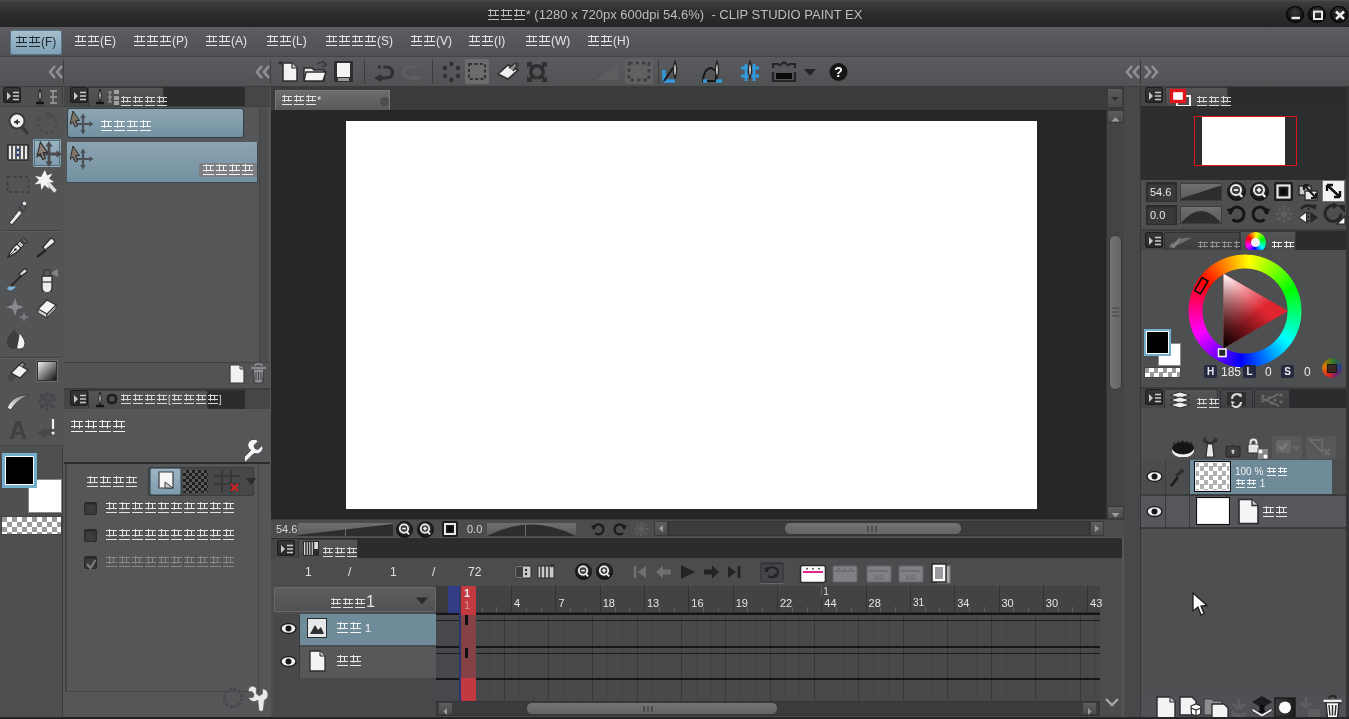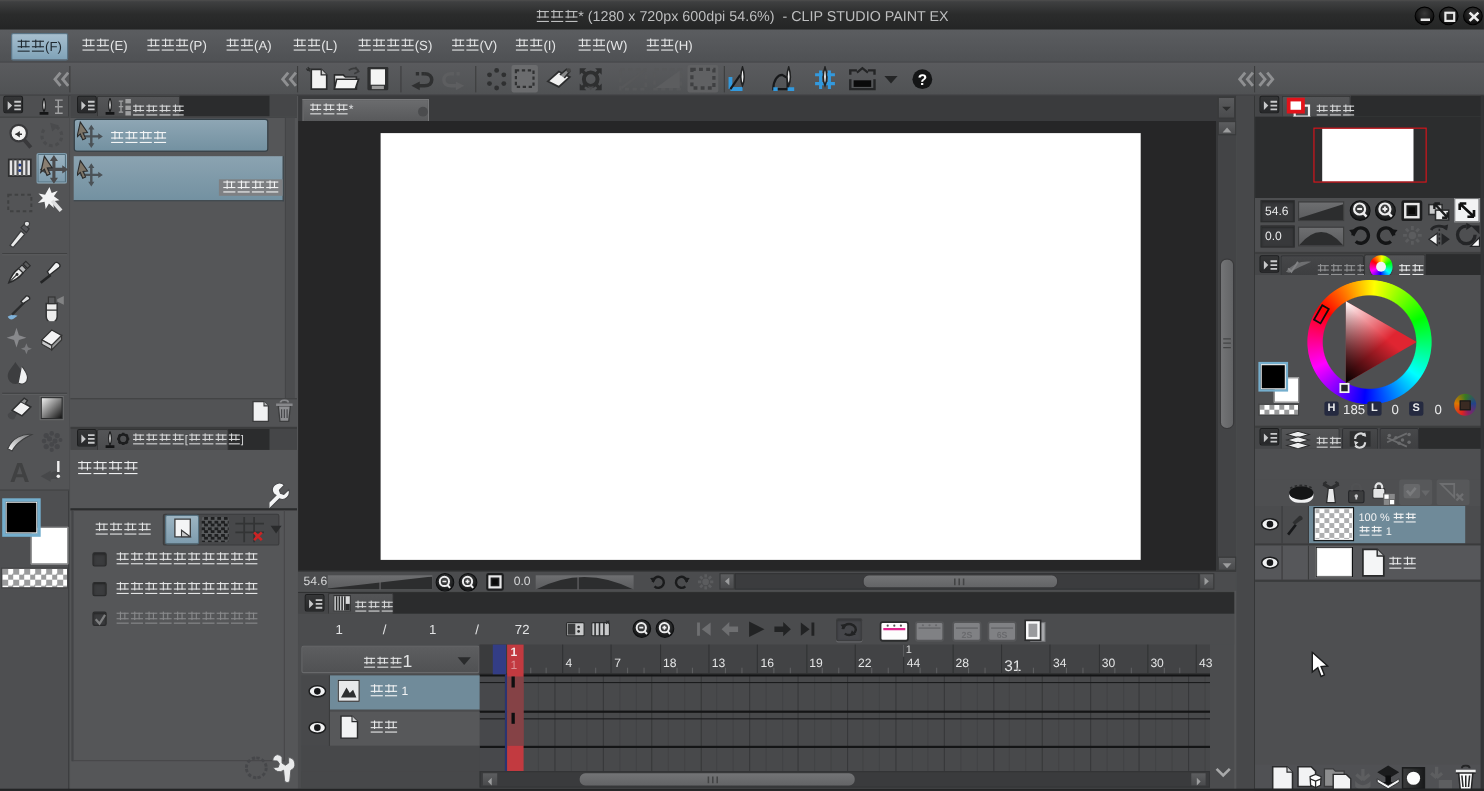--- a/index.html
+++ b/index.html
@@ -677,21 +677,21 @@
   <div class="ab" style="left:370.5px;top:21px;width:1px;height:5px;background:#5e5f61"></div>
   <div class="ab" style="left:385.3px;top:0;width:1px;height:26px;background:#313234"></div>
   <span class="ab" style="left:388.3px;top:11px;font-size:11px;color:#e4e5e6">44</span>
   <div class="ab" style="left:400.1px;top:21px;width:1px;height:5px;background:#5e5f61"></div>
   <div class="ab" style="left:414.8px;top:21px;width:1px;height:5px;background:#5e5f61"></div>
   <div class="ab" style="left:429.6px;top:0;width:1px;height:26px;background:#313234"></div>
   <span class="ab" style="left:432.6px;top:11px;font-size:11px;color:#e4e5e6">28</span>
   <div class="ab" style="left:444.4px;top:21px;width:1px;height:5px;background:#5e5f61"></div>
   <div class="ab" style="left:459.1px;top:21px;width:1px;height:5px;background:#5e5f61"></div>
   <div class="ab" style="left:473.9px;top:0;width:1px;height:26px;background:#313234"></div>
-  <span class="ab" style="left:476.9px;top:11px;font-size:14px;color:#e4e5e6">31</span>
+  <span class="ab" style="left:476.9px;top:11px;font-size:10px;color:#e4e5e6">31</span>
   <div class="ab" style="left:488.7px;top:21px;width:1px;height:5px;background:#5e5f61"></div>
   <div class="ab" style="left:503.4px;top:21px;width:1px;height:5px;background:#5e5f61"></div>
   <div class="ab" style="left:518.2px;top:0;width:1px;height:26px;background:#313234"></div>
   <span class="ab" style="left:521.2px;top:11px;font-size:11px;color:#e4e5e6">34</span>
   <div class="ab" style="left:533.0px;top:21px;width:1px;height:5px;background:#5e5f61"></div>
   <div class="ab" style="left:547.7px;top:21px;width:1px;height:5px;background:#5e5f61"></div>
   <div class="ab" style="left:562.5px;top:0;width:1px;height:26px;background:#313234"></div>
   <span class="ab" style="left:565.5px;top:11px;font-size:11px;color:#e4e5e6">30</span>
   <div class="ab" style="left:577.3px;top:21px;width:1px;height:5px;background:#5e5f61"></div>
   <div class="ab" style="left:592.1px;top:21px;width:1px;height:5px;background:#5e5f61"></div>

